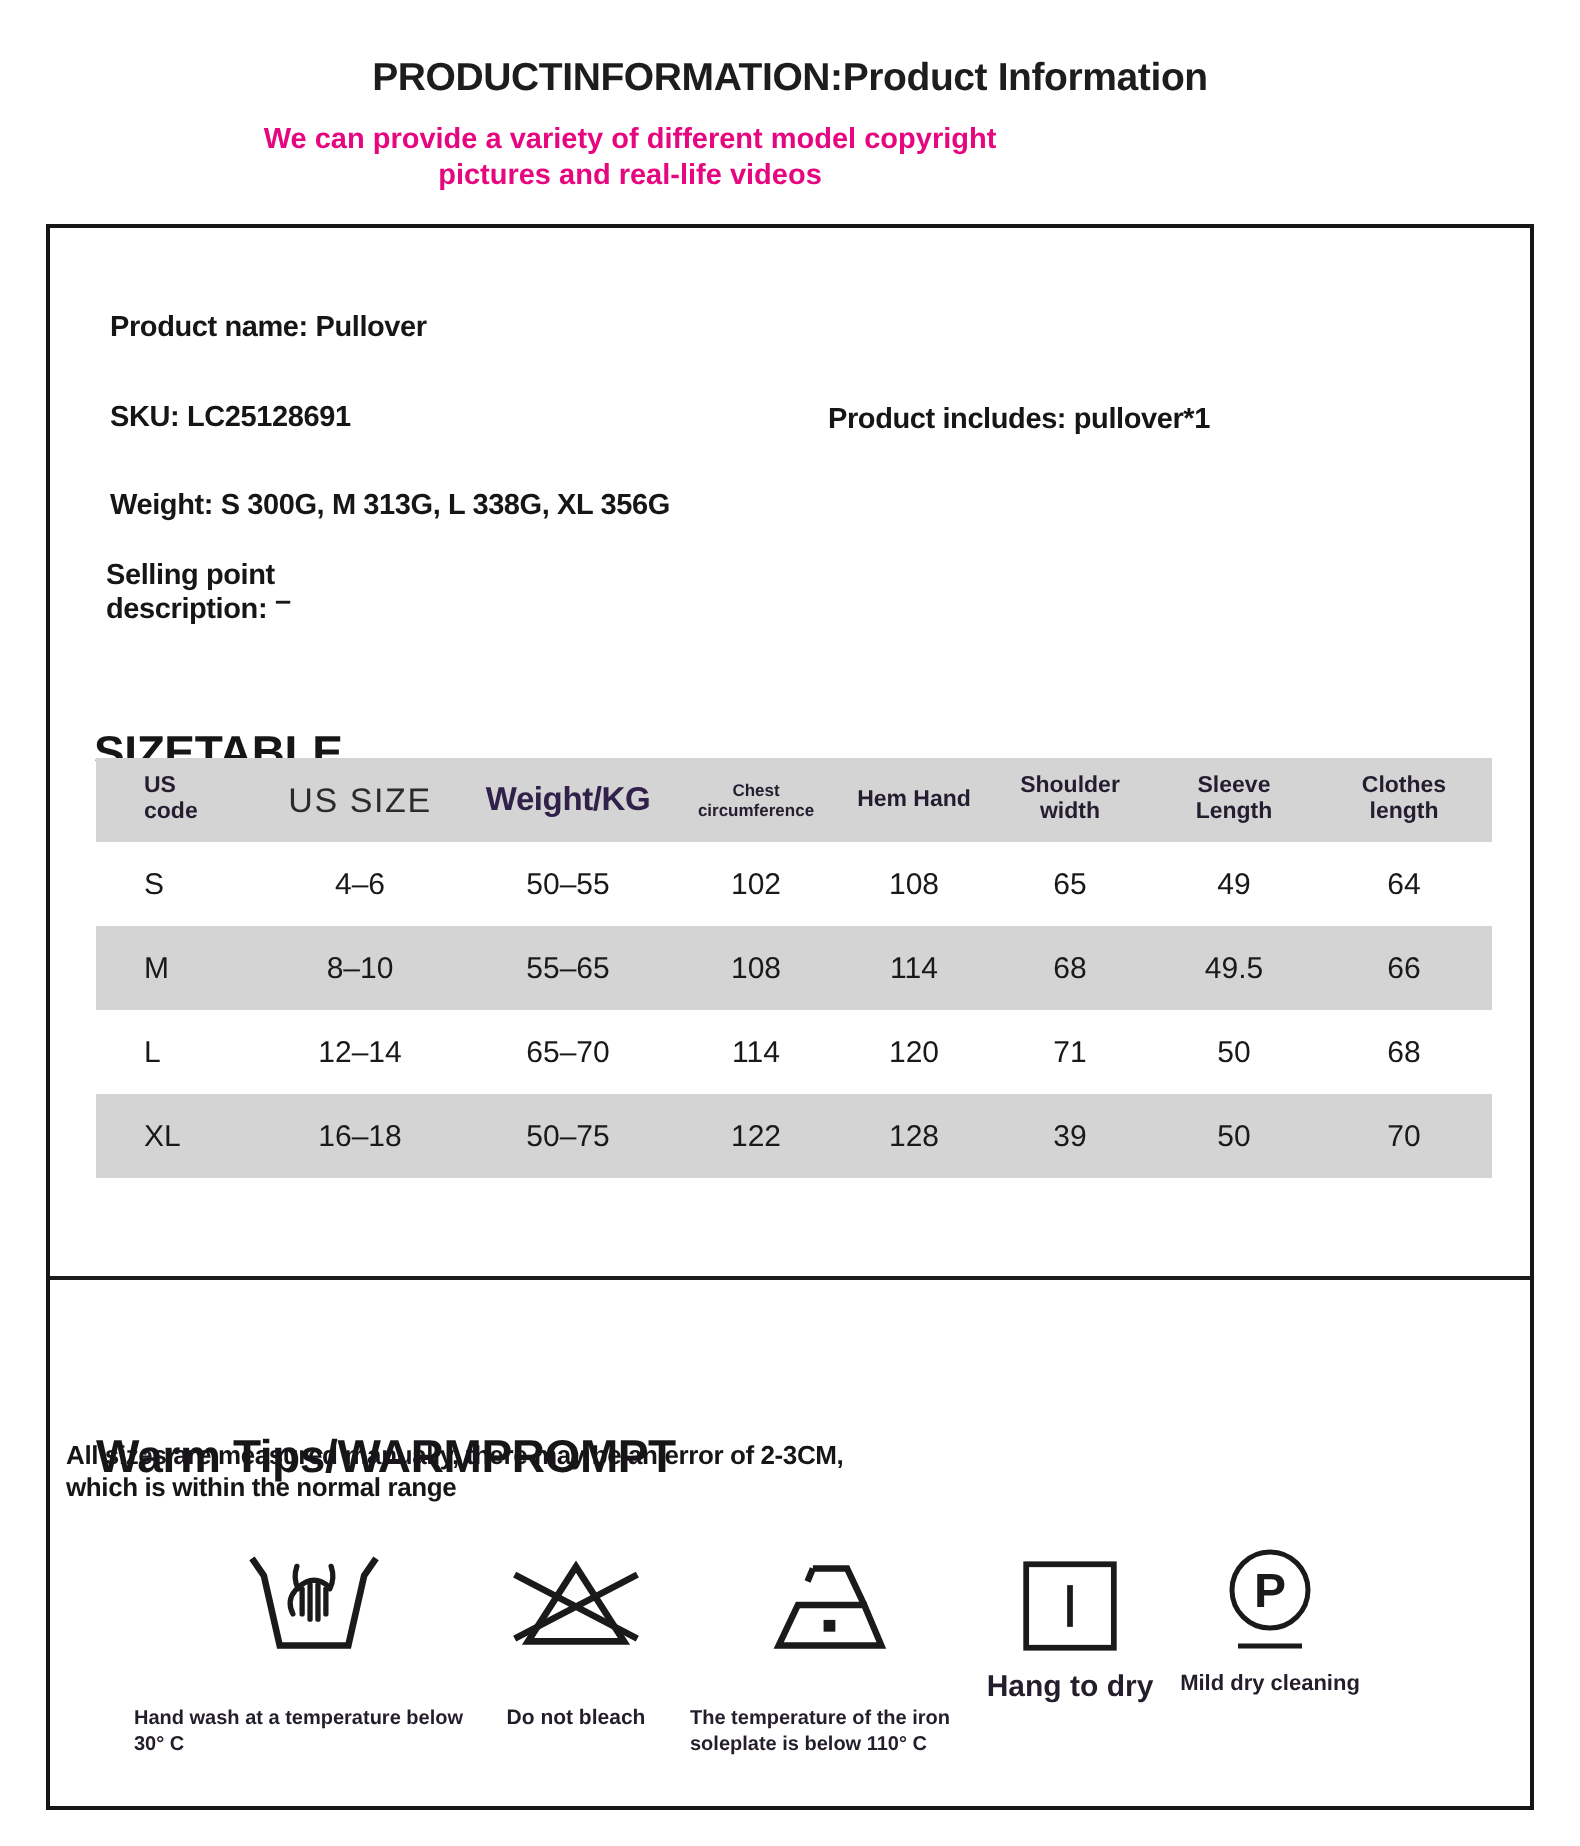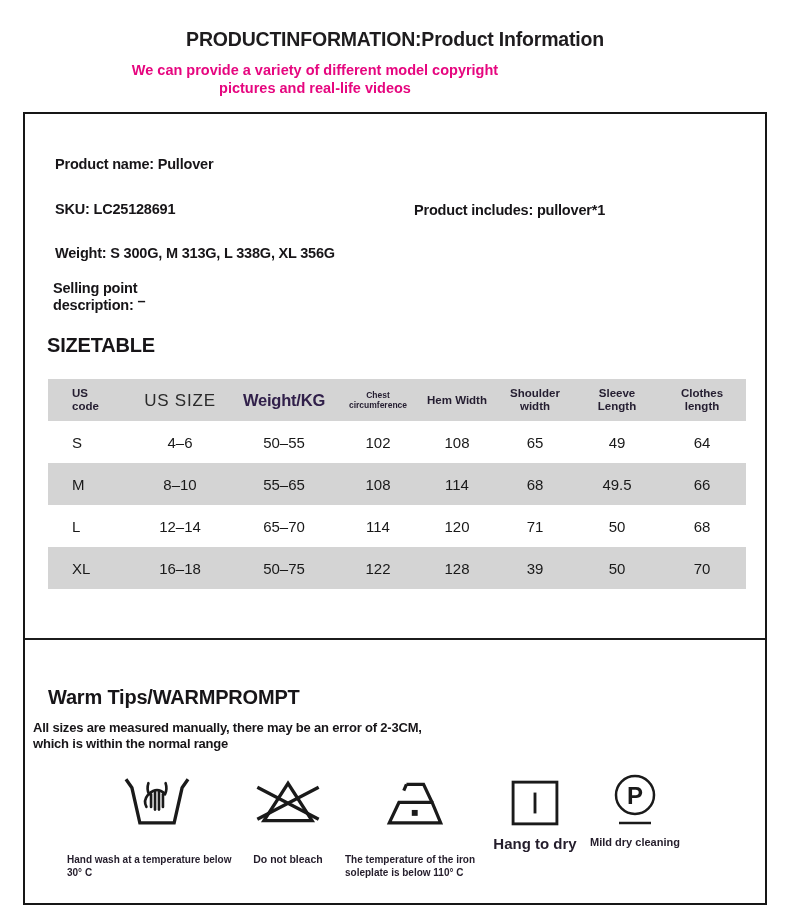--- a/index.html
+++ b/index.html
@@ -17,21 +17,21 @@
 
   .info-item{font-size:14.5px;font-weight:700;letter-spacing:-0.2px;color:#171518;}
   .pn{left:30px;top:42px;}
   .fab{left:389px;top:40px;}
   .sku{left:30px;top:87px;}
   .inc{left:389px;top:88px;}
   .wt{left:30px;top:131px;}
   .sp{left:28px;top:166px;width:118px;line-height:17px;}
   .sp .dash{position:relative;top:-4px;font-weight:700;}
 
-  .section-h{font-size:20px;font-weight:700;letter-spacing:-0.2px;color:#171518;}
+  .section-h{font-size:23px;font-weight:700;letter-spacing:-0.2px;color:#171518;margin-top:29px;}
   .sizetable-h{left:22px;top:220px;}
 
   table.size{left:23px;top:265px;width:698px;border-collapse:collapse;table-layout:fixed;}
   table.size th{height:42px;background:#d4d4d4;vertical-align:middle;text-align:center;
     font-size:11.5px;font-weight:700;color:#241d30;line-height:13px;padding:0;}
   table.size th.us-code{text-align:left;padding-left:24px;}
   table.size th.us-size{font-size:17px;font-weight:400;letter-spacing:0.8px;color:#2b2b2b;}
   table.size th.weight-kg{font-size:16.5px;color:#31204a;letter-spacing:-0.2px;}
   table.size th.chest{font-size:8.5px;line-height:10px;}
   table.size td{height:42px;vertical-align:middle;text-align:center;font-size:15px;font-weight:400;color:#191919;padding:0;}
@@ -83,21 +83,21 @@
         <col style="width:88px">
     </colgroup>
     <thead>
       <tr>
         <th class="us-code pre">US
 code</th>
         <th class="us-size">US SIZE</th>
         <th class="weight-kg">Weight/KG</th>
         <th class="chest pre">Chest
 circumference</th>
-        <th>Hem Width</th>
+        <th>Hem Hand</th>
         <th class="pre">Shoulder
 width</th>
         <th class="pre">Sleeve
 Length</th>
         <th class="pre">Clothes
 length</th>
       </tr>
     </thead>
     <tbody>
       <tr>

